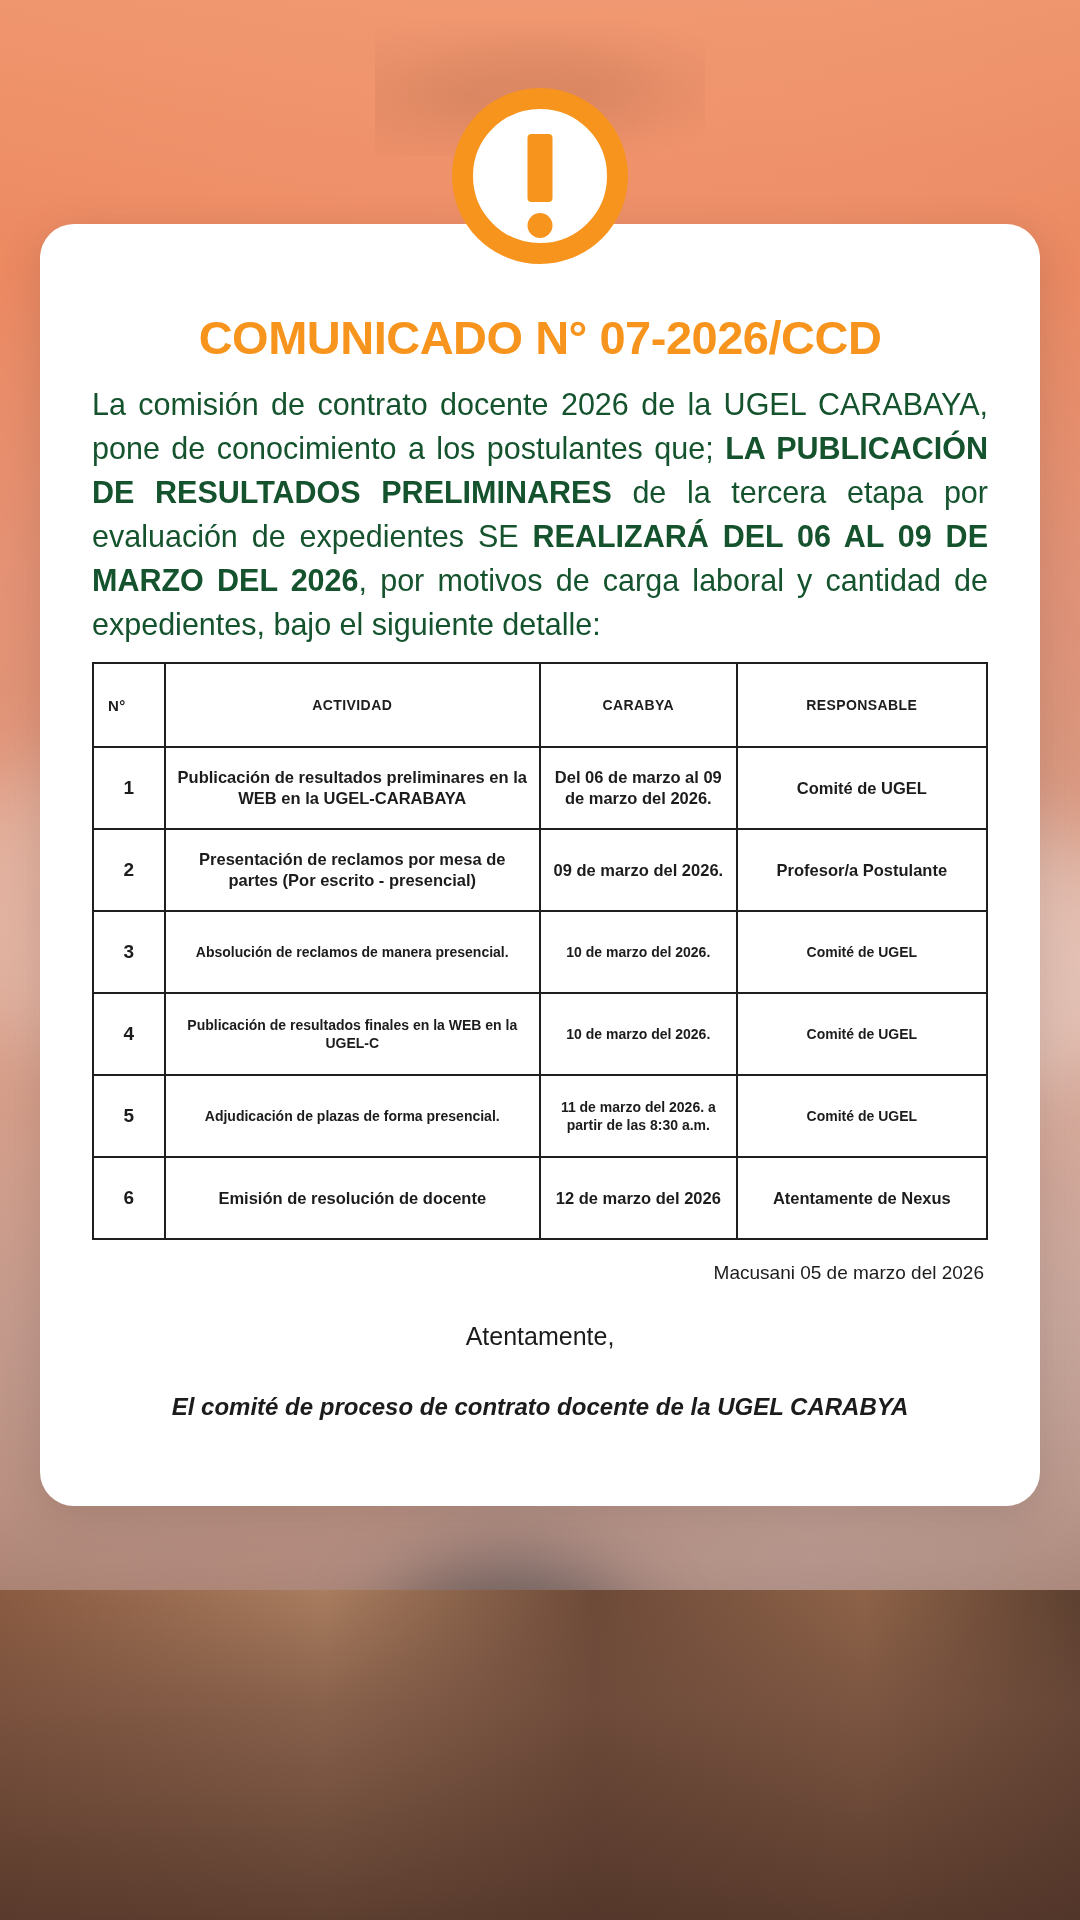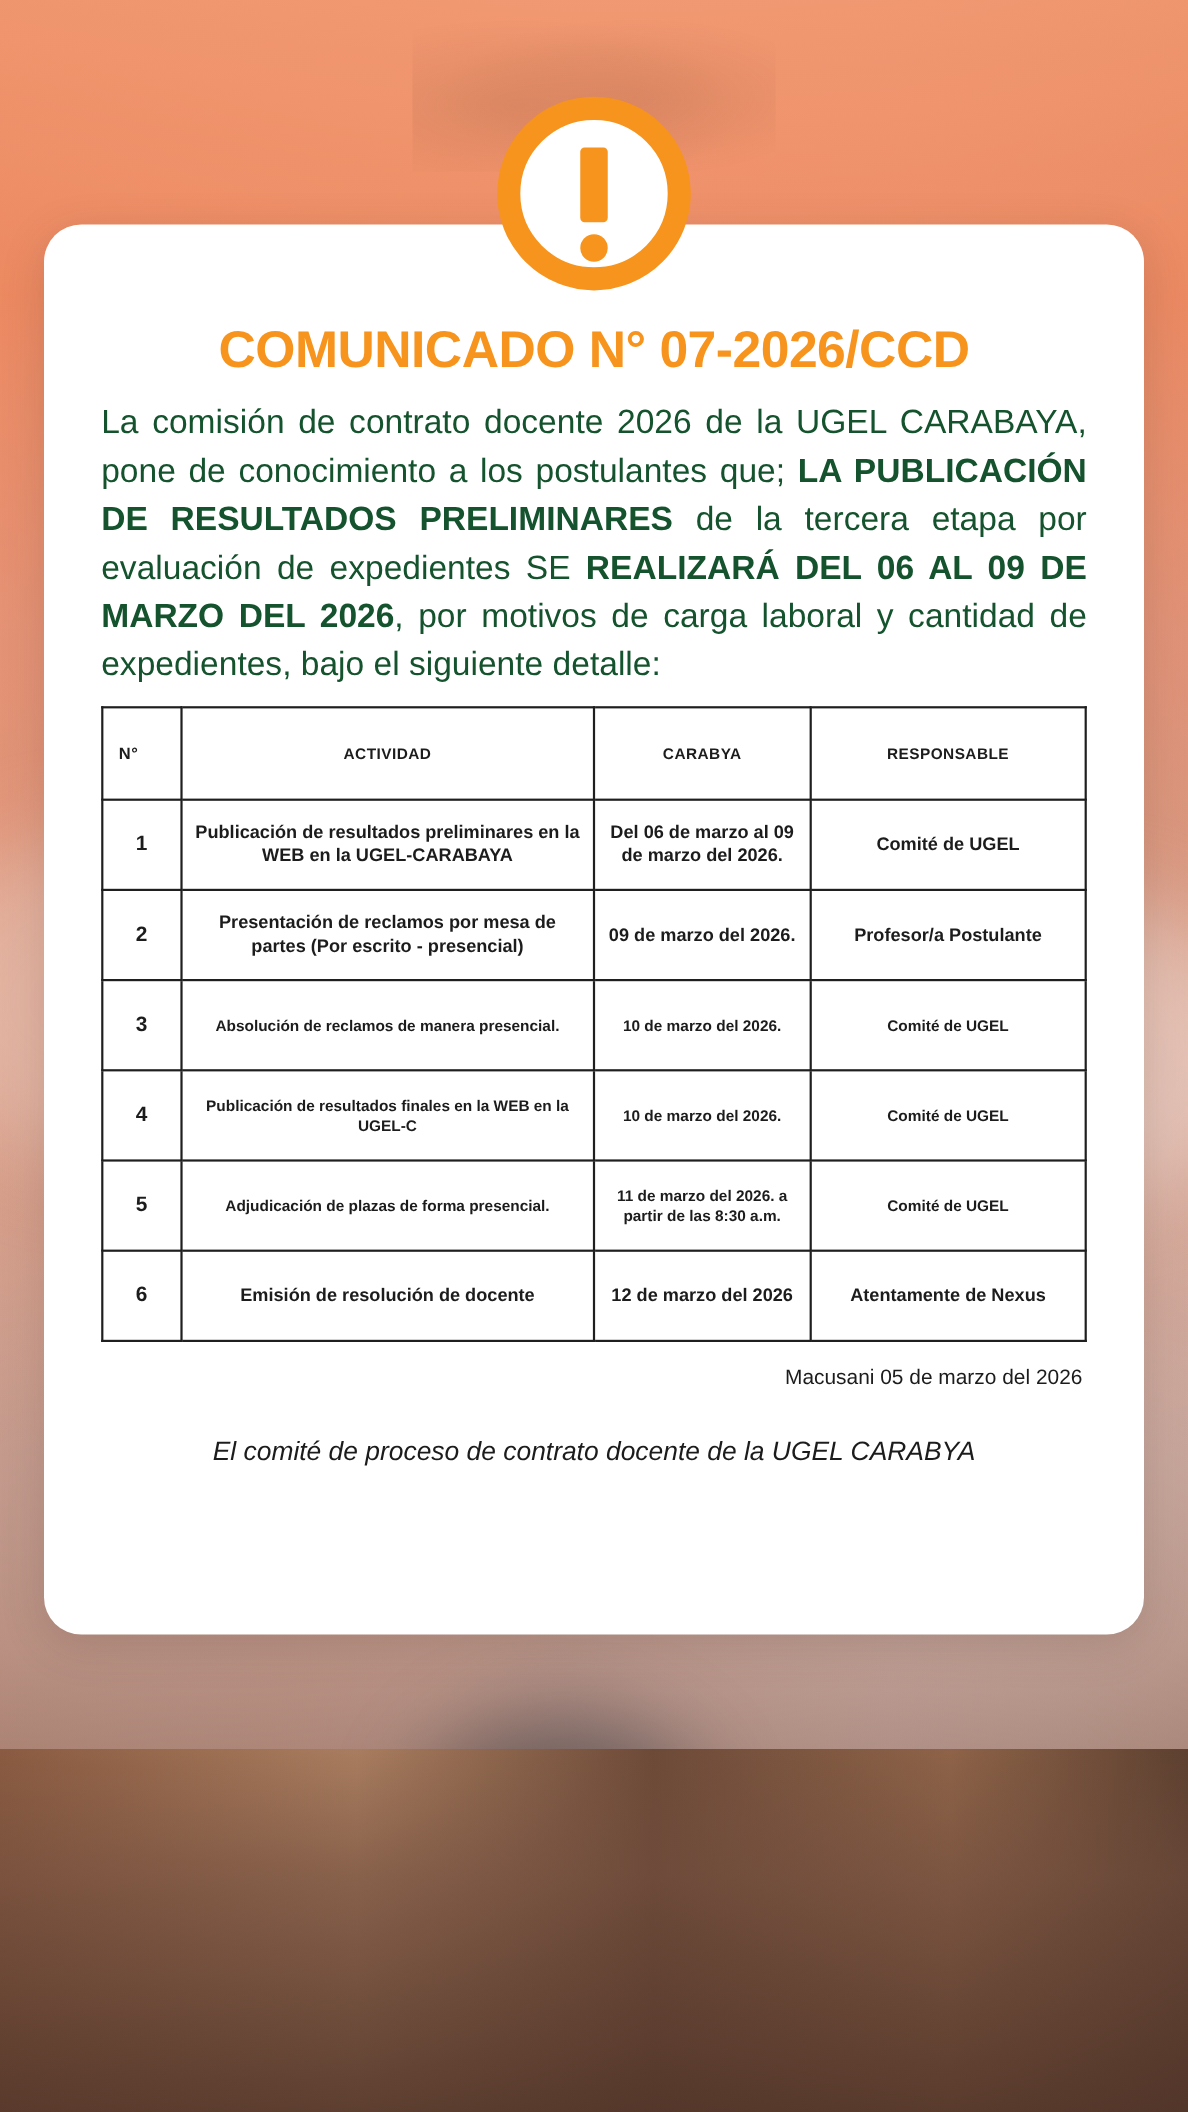--- a/index.html
+++ b/index.html
@@ -86,21 +86,21 @@
     top: 104px;
     width: 25px; height: 25px;
     border-radius: 50%;
     background: #F7941D;
   }
 
   
   .card {
     position: absolute;
     left: 40px;
-    top: 204px;
+    top: 224px;
     width: 1000px;
     height: 1282px;
     background: #ffffff;
     border-radius: 34px;
     box-shadow: 0 10px 40px rgba(80,50,40,0.18);
     padding: 60px 52px 0 52px;
     z-index: 3;
   }
 
   .title {
@@ -169,21 +169,21 @@
   .signoff-regards {
     text-align: center;
     font-size: 25px;
     color: #1c1c1c;
     margin: 38px 0 0 0;
   }
   .signoff-committee {
     text-align: center;
     font-size: 24px;
     font-style: italic;
-    font-weight: 400;
+    font-weight: 700;
     color: #1c1c1c;
     margin: 42px 0 0 0;
   }
 </style>
 </head>
 <body>
 
 <div class="backdrop">
   <div class="blur-shape bs1"></div>
   <div class="blur-shape bs2"></div>
@@ -254,14 +254,15 @@
         <tr>
           <td class="num ">6</td>
           <td class="">Emisión de resolución de docente</td>
           <td class="">12 de marzo del 2026</td>
           <td class="">Atentamente de Nexus</td>
         </tr>
       </tbody>
   </table>
 
   <div class="signoff-date">Macusani 05 de marzo del 2026</div>
+  <div class="signoff-regards">Atentamente,</div>
   <div class="signoff-committee">El comité de proceso de contrato docente de la UGEL CARABYA</div>
 </div>
 
 </body></html>

